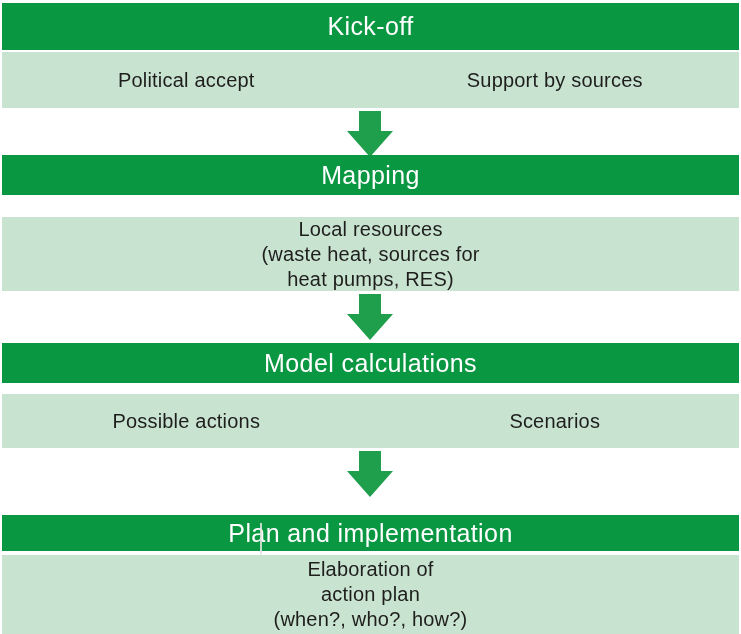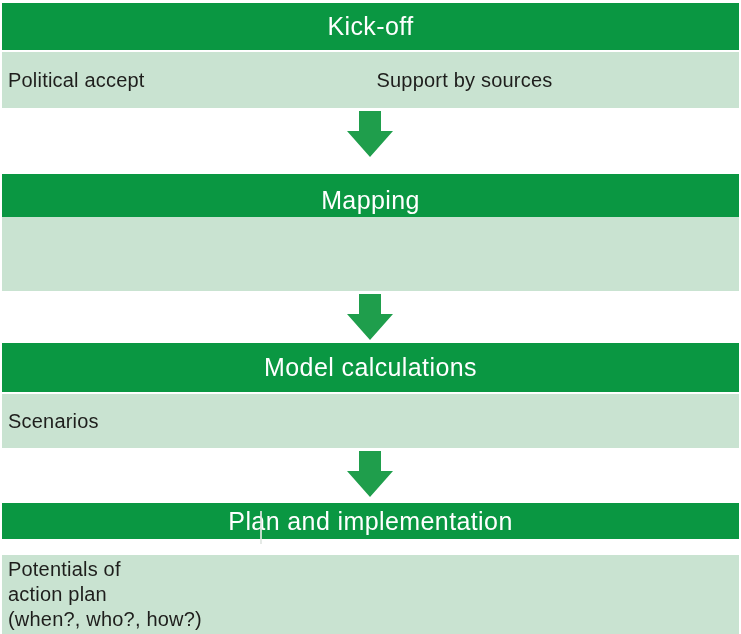--- a/index.html
+++ b/index.html
@@ -25,20 +25,21 @@
     font-size: 25px;
     letter-spacing: 0.4px;
     font-weight: 400;
   }
   .band.body {
     background: var(--light-green, #c9e3d1);
     color: var(--body-text, #1e1e1c);
     font-size: 20px;
     line-height: 25px;
     letter-spacing: 0.2px;
+    text-align: center;
   }
   .band.body .cell {
     flex: 1 1 0;
     white-space: pre-line;
     padding: 0 6px;
   }
   .arrow {
     position: absolute;
     left: 347px;
     width: 46px;
@@ -64,44 +65,48 @@
   </div>
   <div class="band body" style="top:52px;height:56px">
     <div class="cell">Political accept</div>
     <div class="cell">Support by sources</div>
   </div>
 
   <svg class="arrow" style="top:111px" viewBox="0 0 46 46">
     <polygon points="12,0 34,0 34,20 46,20 23,46 0,20 12,20"></polygon>
   </svg>
 
-  <div class="band header" style="top:174px;height:52px">
+  <div class="band header" style="top:155px;height:40px">
     <span>Mapping</span>
   </div>
   <div class="band body" style="top:217px;height:74px">
+    <div class="cell">Local resources
+(waste heat, sources for
+heat pumps, RES)</div>
   </div>
 
   <svg class="arrow" style="top:294px" viewBox="0 0 46 46">
     <polygon points="12,0 34,0 34,20 46,20 23,46 0,20 12,20"></polygon>
   </svg>
 
-  <div class="band header" style="top:343px;height:49px">
+  <div class="band header" style="top:343px;height:40px">
     <span>Model calculations</span>
   </div>
   <div class="band body" style="top:394px;height:54px">
+    <div class="cell">Possible actions</div>
     <div class="cell">Scenarios</div>
   </div>
 
   <svg class="arrow" style="top:451px" viewBox="0 0 46 46">
     <polygon points="12,0 34,0 34,20 46,20 23,46 0,20 12,20"></polygon>
   </svg>
 
-  <div class="band header" style="top:503px;height:36px">
+  <div class="band header" style="top:515px;height:36px">
     <span>Plan and implementation</span>
     <div class="caret"></div>
   </div>
   <div class="band body" style="top:555px;height:79px">
-    <div class="cell">Potentials of
+    <div class="cell">Elaboration of
 action plan
 (when?, who?, how?)</div>
   </div>
 
 </div>
 
 </body></html>

